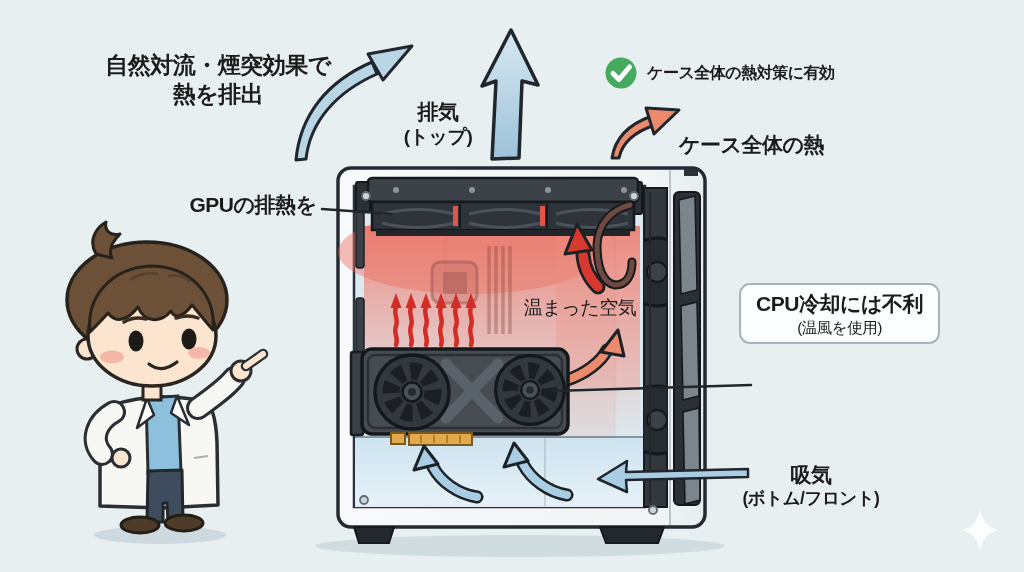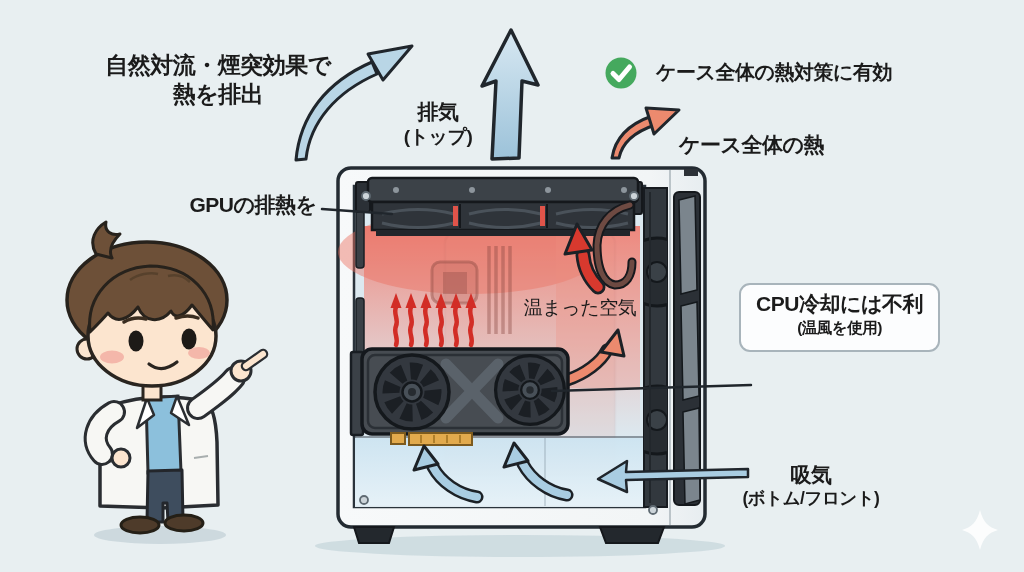--- a/index.html
+++ b/index.html
@@ -8,33 +8,33 @@
   .stage {
     position:relative; width:1024px; height:572px; margin:0 auto;
     background:#e8eff1; overflow:hidden;
   }
   .stage svg.illustration { position:absolute; left:0; top:0; }
   .lbl { position:absolute; color:#1b1b1b; text-align:center; line-height:1.24; letter-spacing:-0.5px; }
   .lbl .line { display:block; }
   .lbl-convection { left:86px; top:51px; width:264px; font-size:23px; font-weight:900; }
   .lbl-exhaust    { left:388px; top:99px;  width:100px; font-size:21px; font-weight:900; }
   .lbl-exhaust .sub { font-size:19px; }
-  .lbl-benefit    { left:604px; top:54px; height:37px; display:flex; align-items:center; gap:18px; font-size:20px; font-weight:900; }
+  .lbl-benefit    { left:604px; top:54px; height:37px; display:flex; align-items:center; gap:9px; font-size:16px; font-weight:900; }
   .lbl-caseheat   { left:679px; top:124px; width:190px; font-size:21px; font-weight:900; text-align:left;margin-top:8px; }
   .lbl-gpuexhaust { left:170px; top:192px; width:166px; font-size:21px; font-weight:900; }
   .lbl-warmair    { left:520px; top:296px; width:120px; font-size:19px; font-weight:400; }
   .lbl-cputemp    { left:737px; top:198px; height:70px; display:flex; align-items:center; gap:7px; font-size:23px; font-weight:900; }
   .lbl-cputemp .hot { color:#d32b24; }
   .cpu-box {
-    position:absolute; left:739px; top:283px; width:201px; height:69px;
+    position:absolute; left:739px; top:283px; width:201px; height:61px;
     background:#fcfdfe; border:2.5px solid #a8b4bb; border-radius:11px;
     text-align:center; color:#1b1b1b; padding-top:5px;
   }
   .cpu-box .l1 { display:block; font-size:21px; font-weight:900; letter-spacing:-0.5px; }
-  .cpu-box .l2 { display:block; font-size:15.5px; font-weight:700; letter-spacing:-0.5px; }
+  .cpu-box .l2 { display:block; font-size:15.5px; font-weight:400; letter-spacing:-0.5px; }
   .lbl-gpu    { left:712px; top:364px; width:252px; font-size:22px; font-weight:900; }
   .lbl-gpu .sub    { font-size:17px; font-weight:800; }
   .lbl-intake { left:691px; top:462px; width:240px; font-size:21px; font-weight:900; }
   .lbl-intake .sub { font-size:17.5px; font-weight:800; }
 </style>
 </head>
 <body>
 
 <div class="stage">
 

